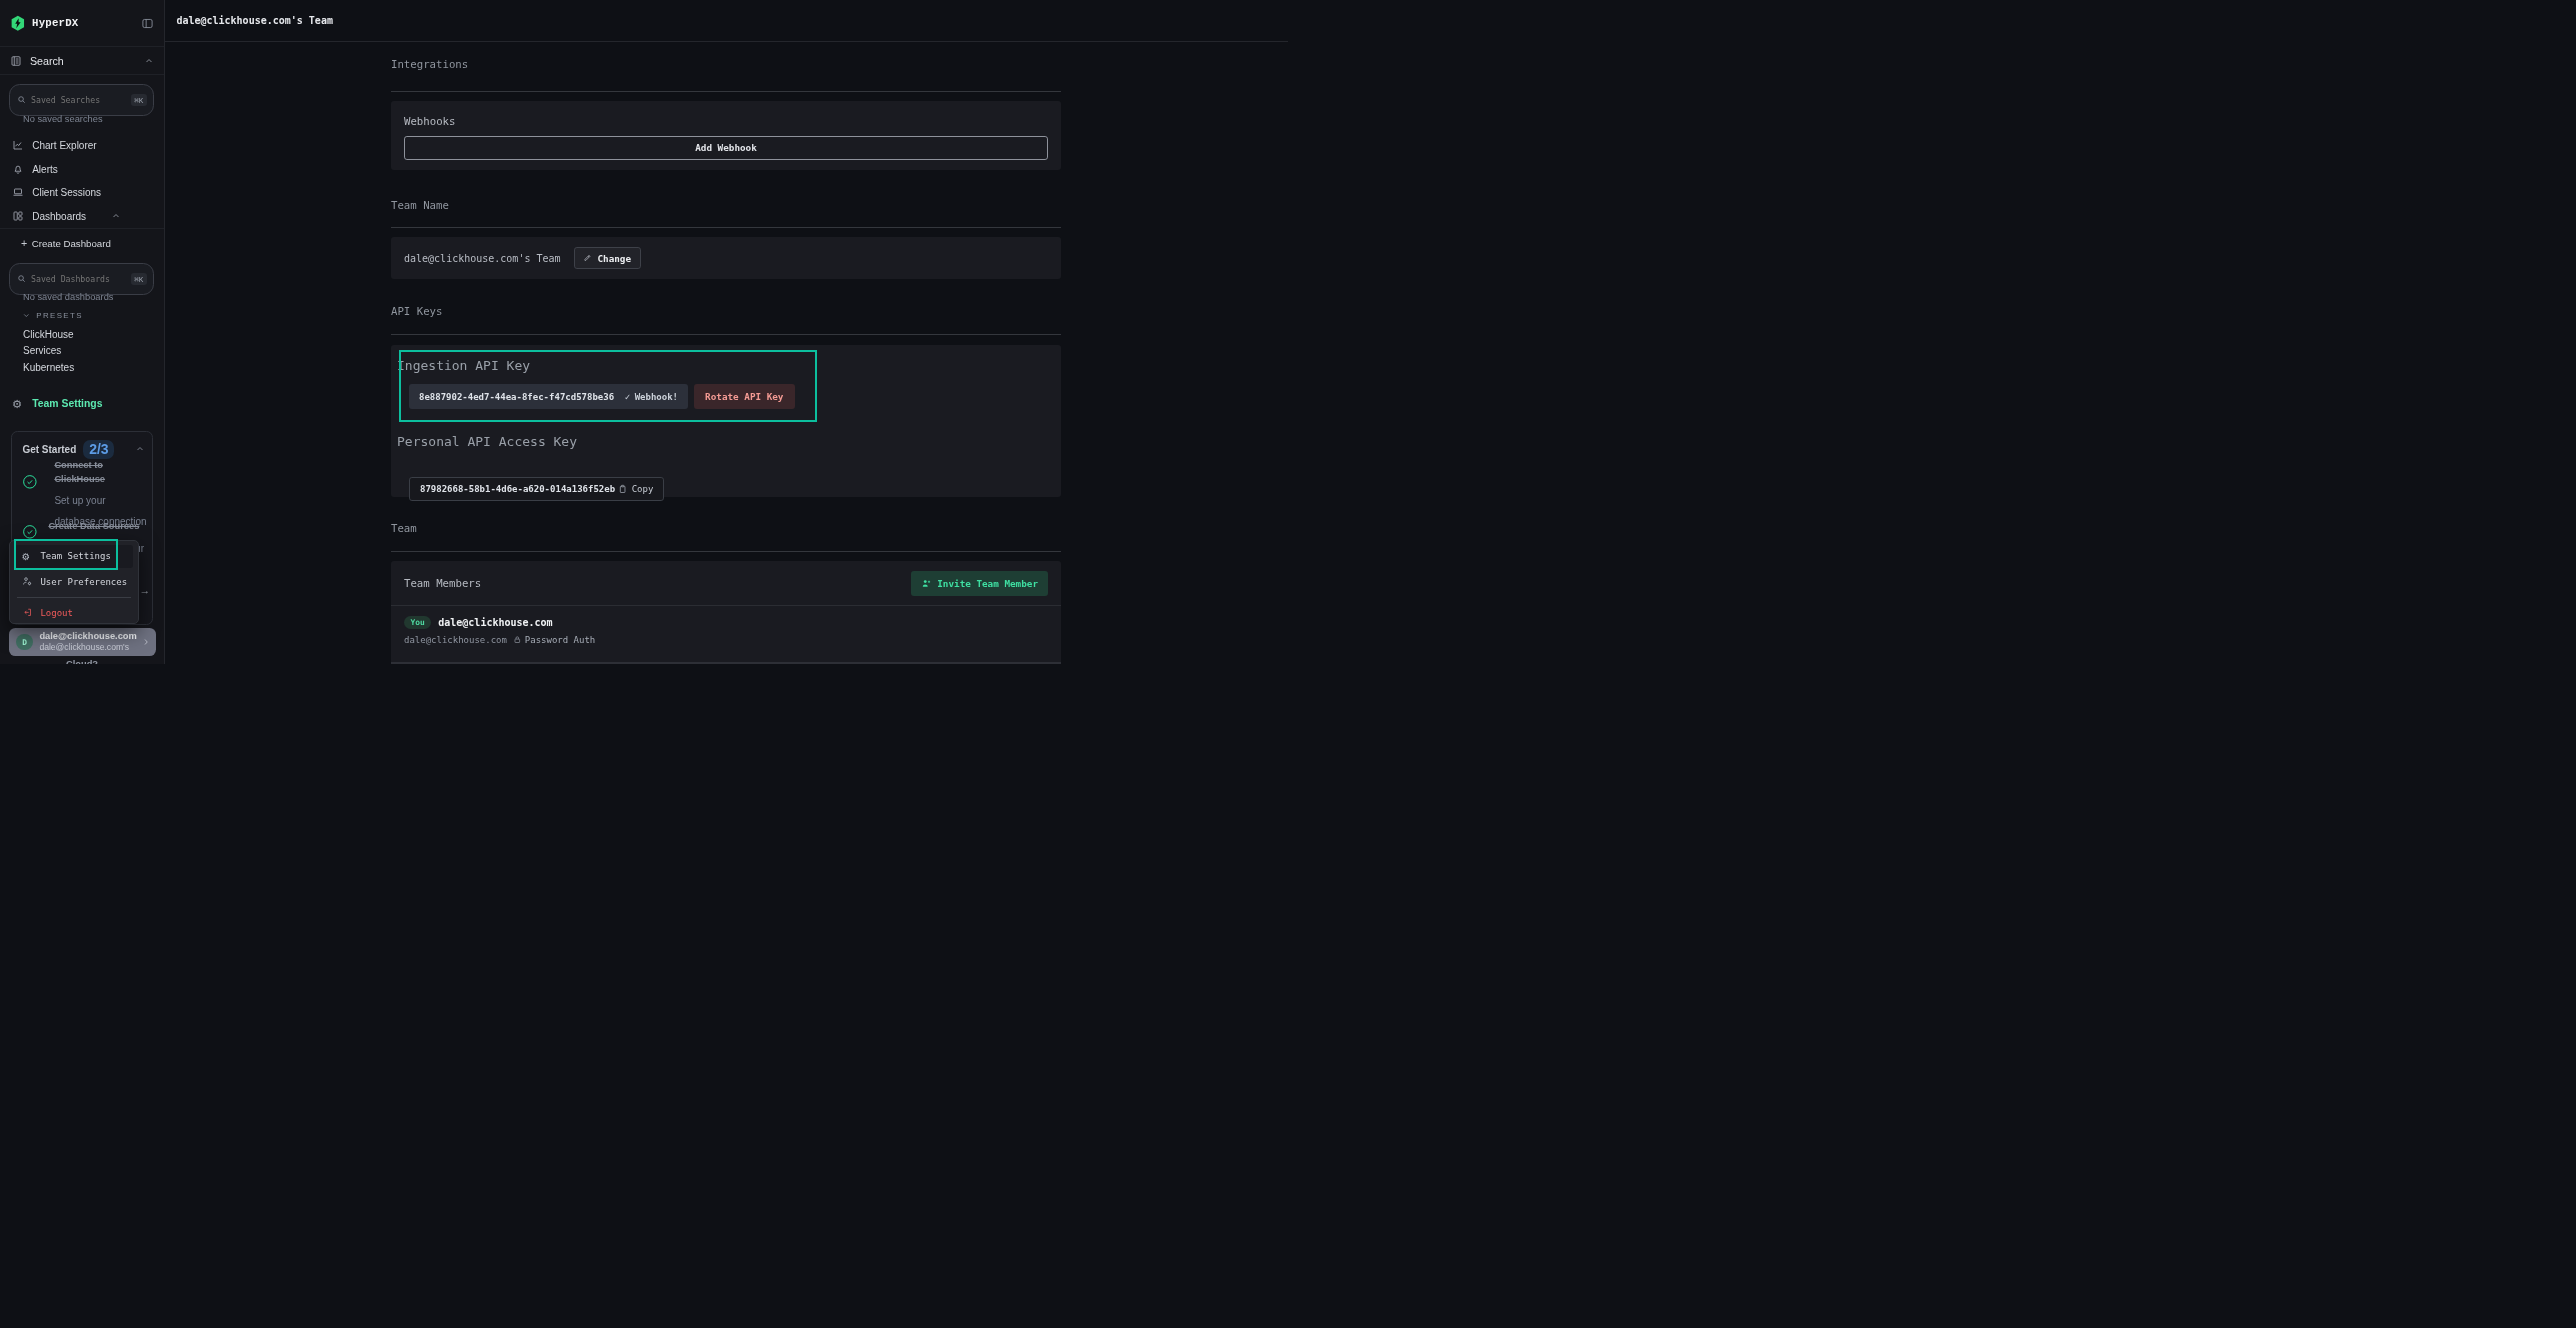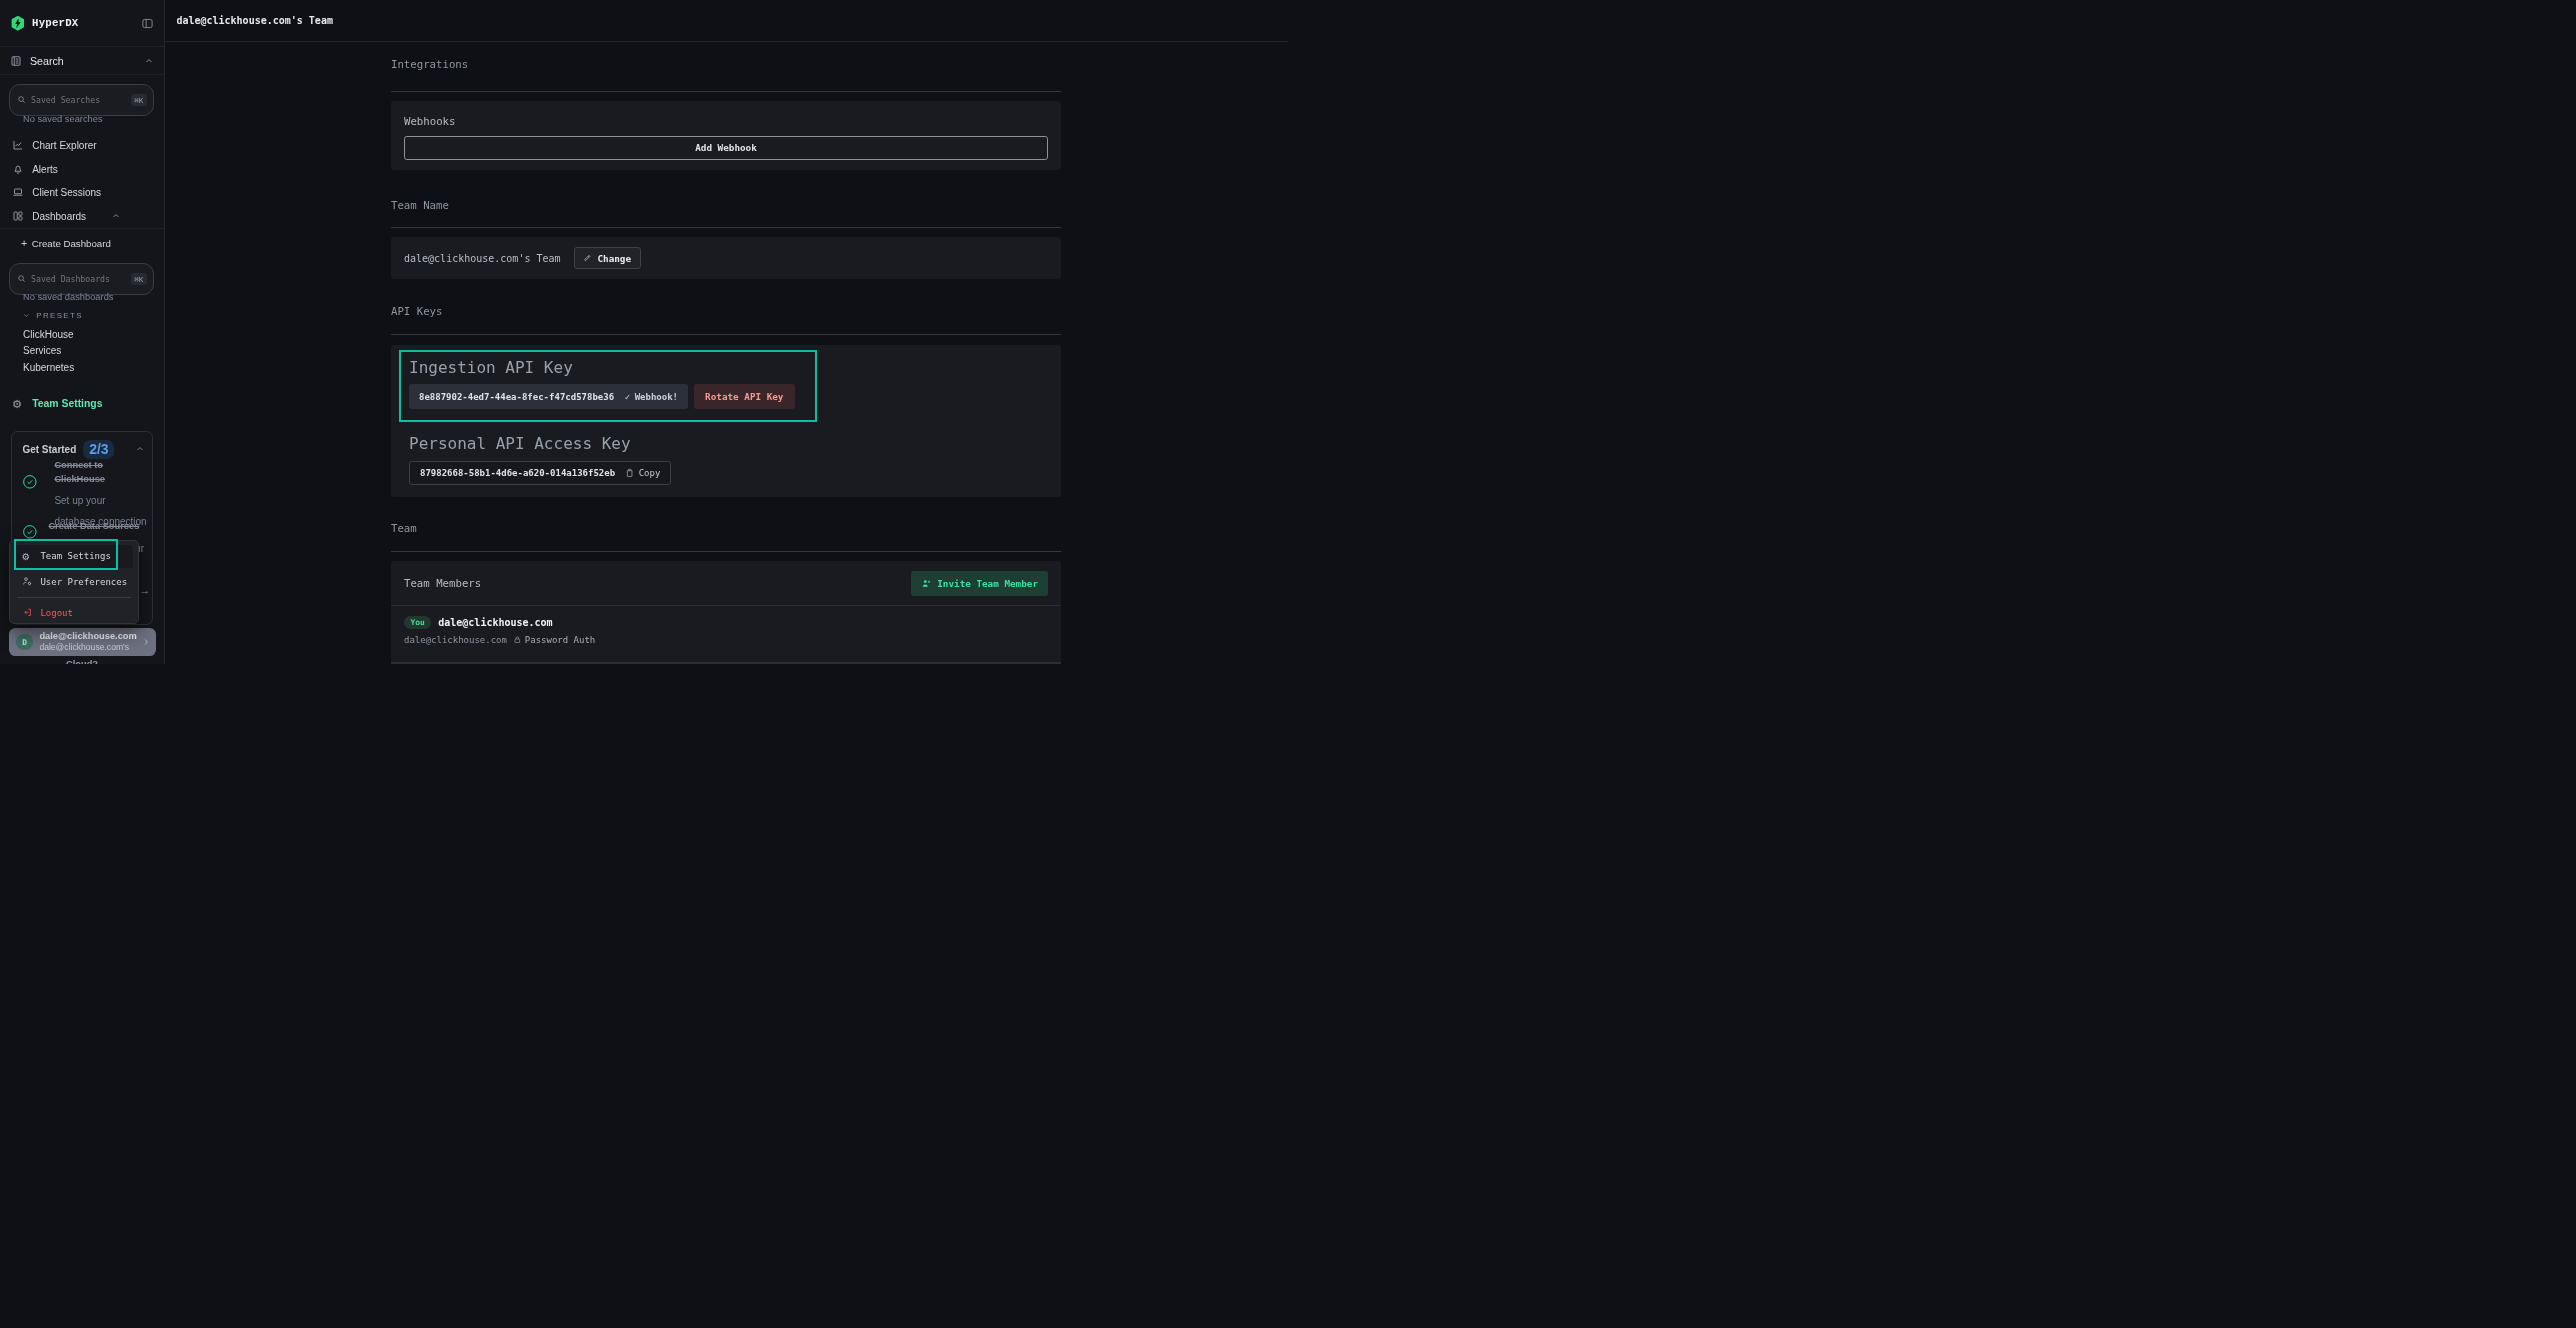--- a/index.html
+++ b/index.html
@@ -111,32 +111,32 @@
               cursor:pointer; }
   .wide-btn .lbl { font-family:"DejaVu Sans Mono",monospace; font-weight:bold; font-size:9.3px; color:#e2e4e9; }
 
   .teamname-row { position:absolute; left:13px; top:0; height:42px; display:flex; align-items:center; }
   .teamname-val { font-family:"DejaVu Sans Mono",monospace; font-size:10px; color:#b9bdc5; }
   .change-btn { margin-left:13px; height:21.5px; padding:0 8.6px; background:#222329; border:0.7px solid #3e4149;
                 border-radius:2.9px; display:flex; align-items:center; gap:5px; cursor:pointer; }
   .change-btn .lbl { font-family:"DejaVu Sans Mono",monospace; font-weight:bold; font-size:9.3px; color:#eceef1; }
   .change-btn .ico { color:#c6cad2; }
 
-  .key-label { position:absolute; left:18px; font-family:"DejaVu Sans Mono",monospace; font-size:16px; color:#9aa0a9; }
+  .key-label { position:absolute; left:6px; font-family:"DejaVu Sans Mono",monospace; font-size:13px; color:#9aa0a9; }
   .key-row { position:absolute; left:18px; display:flex; align-items:center; gap:5.7px; }
   .key-chip { height:25px; background:#2c303a; border-radius:2.9px; display:flex; align-items:center;
               padding:0 10px; gap:10.7px; }
   .key-chip .key { font-family:"DejaVu Sans Mono",monospace; font-weight:bold; font-size:9px; color:#dfe3e9; }
   .copied { display:flex; align-items:center; gap:4.3px; }
   .copied .check { color:#c3cad4; font-size:9.3px; }
   .copied .lbl { font-family:"DejaVu Sans Mono",monospace; font-weight:bold; font-size:9px; color:#ccd2da; }
   .rotate-btn { height:25px; padding:0 11.4px; background:#3a262a; border-radius:2.9px; display:flex;
                 align-items:center; cursor:pointer; }
   .rotate-btn .lbl { font-family:"DejaVu Sans Mono",monospace; font-weight:bold; font-size:9.3px; color:#f49b94; }
-  .key-chip.bordered { background:#17181d; border:0.7px solid #3a3e46; height:24px; gap:10px; }
+  .key-chip.bordered { background:#17181d; border:0.7px solid #3a3e46; height:24px; gap:3px;margin-top:16px; }
   .copy-btn { display:flex; align-items:center; gap:4.3px; cursor:pointer; }
   .copy-btn .ico { color:#b9bfc9; }
   .copy-btn .lbl { font-family:"DejaVu Sans Mono",monospace; font-size:9px; color:#c6cbd3; }
 
   .tm-head { position:absolute; left:13px; right:13px; top:0; height:44px; display:flex; align-items:center; }
   .invite-btn { margin-left:auto; height:25px; padding:0 10px; background:#1e3e34; border-radius:2.9px;
                 display:flex; align-items:center; gap:5.7px; cursor:pointer; }
   .invite-btn .ico { color:#3fdfa2; }
   .invite-btn .lbl { font-family:"DejaVu Sans Mono",monospace; font-weight:bold; font-size:9.3px; color:#3fdfa2; }
   .tm-div { position:absolute; left:0; right:0; top:44px; height:0.7px; background:#2b2d33; }

